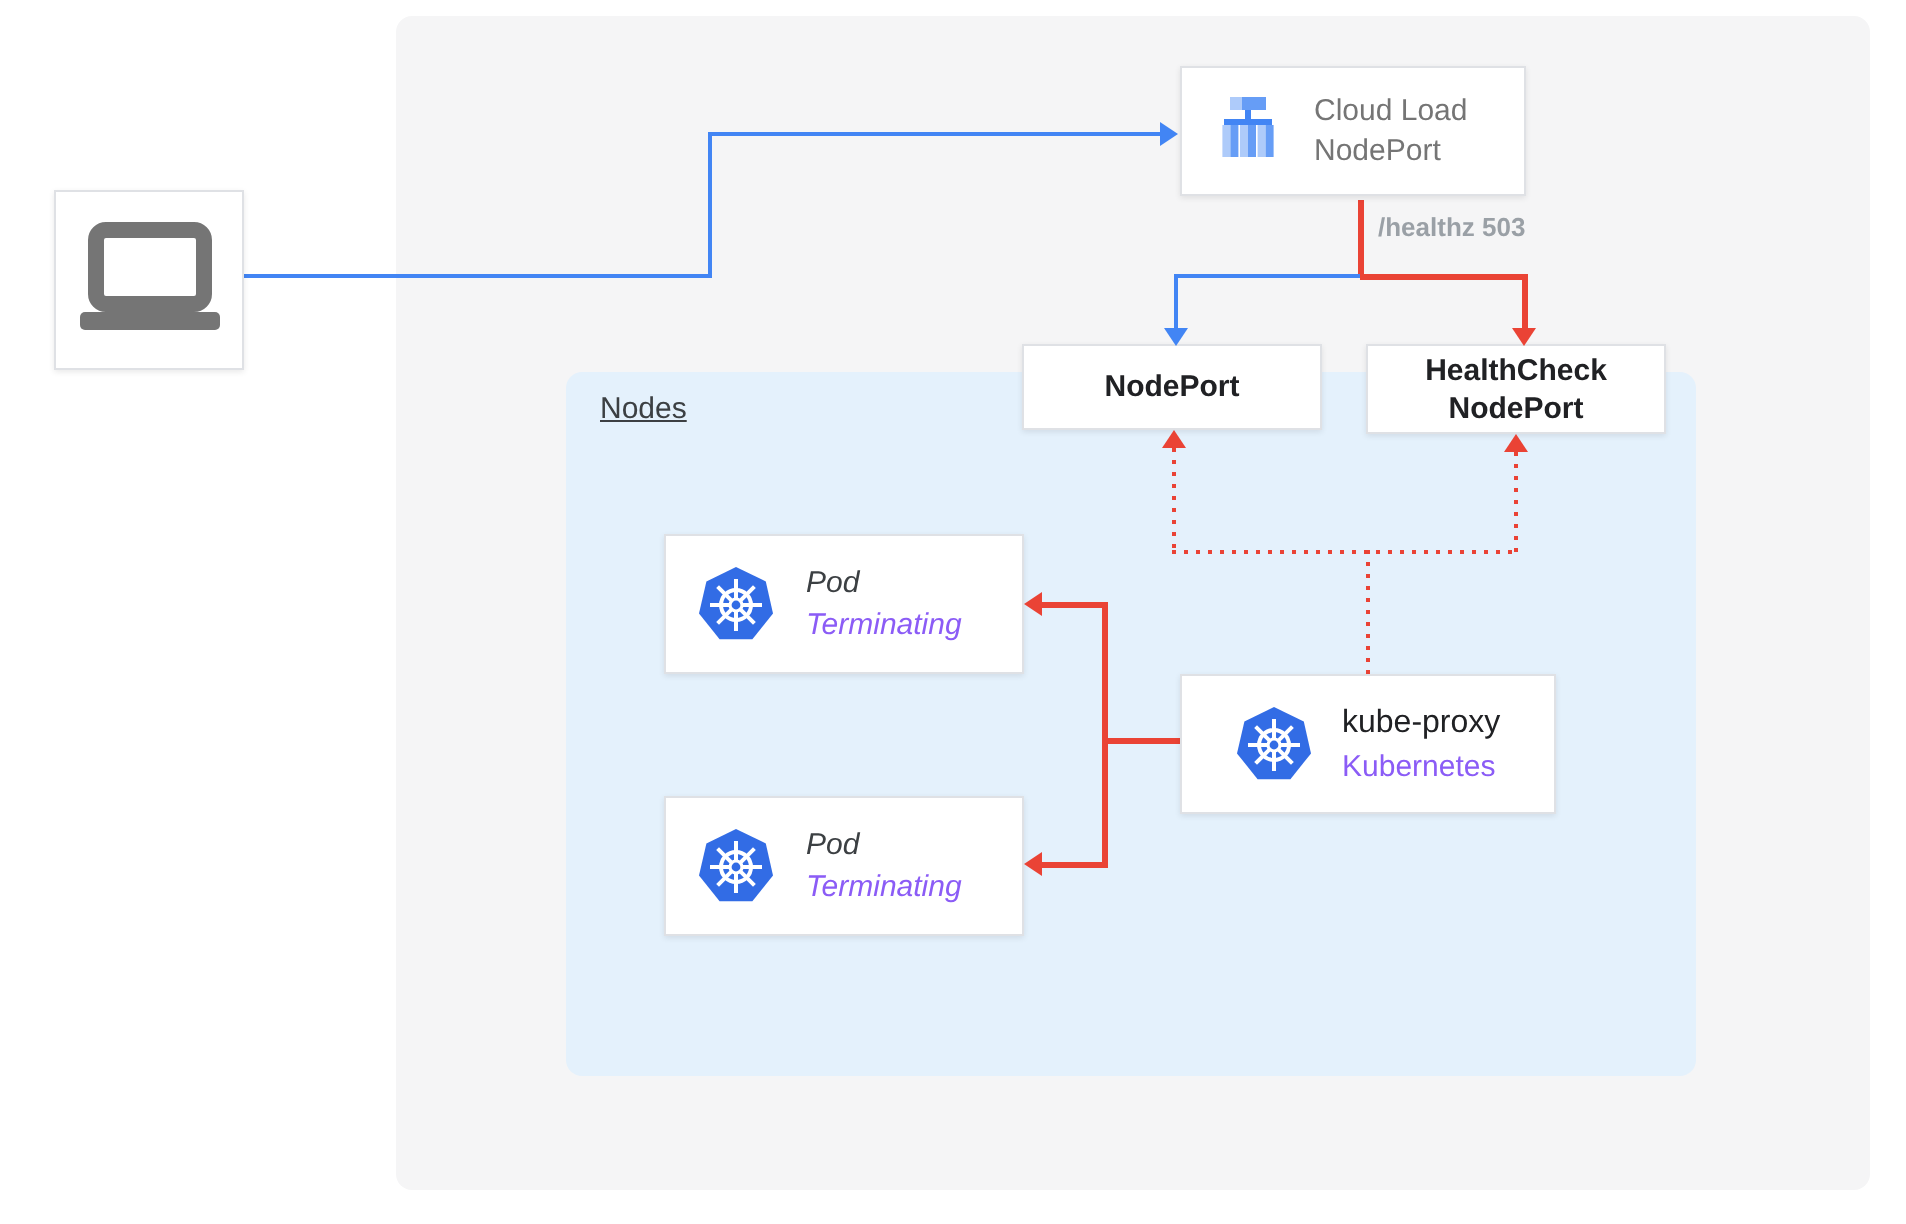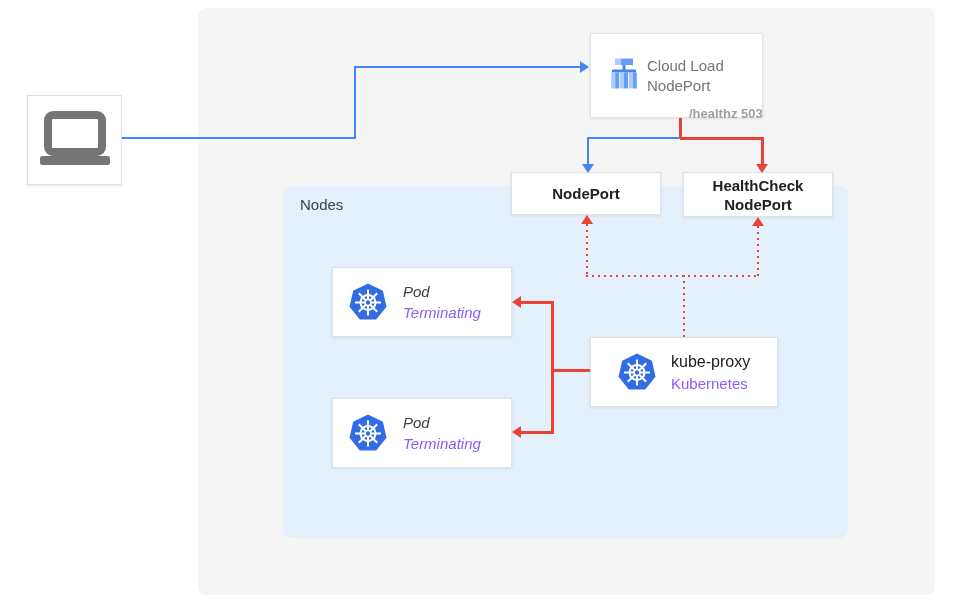--- a/index.html
+++ b/index.html
@@ -9,29 +9,29 @@
   }
   .panel{
     position:absolute;left:198px;top:8px;width:737px;height:587px;
     background:#f5f5f6;border-radius:8px;z-index:0;
   }
   .nodes-box{
     position:absolute;left:283px;top:186px;width:565px;height:352px;
     background:#e4f1fc;border-radius:8px;z-index:1;
   }
   .nodes-label{
-    position:absolute;left:300px;top:196px;font-size:15px;color:#3c4043;z-index:2;
+    position:absolute;left:300px;top:196px;font-size:15px;color:#3c4043;z-index:2;text-decoration:underline;
   }
   .card{
     position:absolute;background:#ffffff;border:1px solid #dfe1e5;
     box-shadow:0 1px 3px rgba(0,0,0,0.09);z-index:3;box-sizing:border-box;
     display:flex;align-items:center;
   }
   .client-card{left:27px;top:95px;width:95px;height:90px;justify-content:center;}
-  .clb-card{left:590px;top:33px;width:173px;height:85px;padding-left:13px;gap:3px;}
+  .clb-card{left:590px;top:33px;width:173px;height:65px;padding-left:13px;gap:13px;}
   .clb-text{font-size:15px;line-height:20px;color:#757575;}
   .port-card{justify-content:center;text-align:center;font-weight:bold;color:#202124;}
   .nodeport-card{left:511px;top:172px;width:150px;height:43px;font-size:15px;}
   .healthcheck-card{left:683px;top:172px;width:150px;height:45px;font-size:15px;line-height:19px;}
   .pod-card{left:332px;width:180px;height:70px;padding-left:15px;gap:15px;font-style:italic;}
   .pod1-card{top:267px;}
   .pod2-card{top:398px;}
   .kproxy-card{left:590px;top:337px;width:188px;height:70px;padding-left:26px;gap:14px;}
   .title-line{font-size:15px;color:#3c4043;line-height:21px;}
   .sub-line{font-size:15px;color:#8b5cf6;line-height:21px;}

